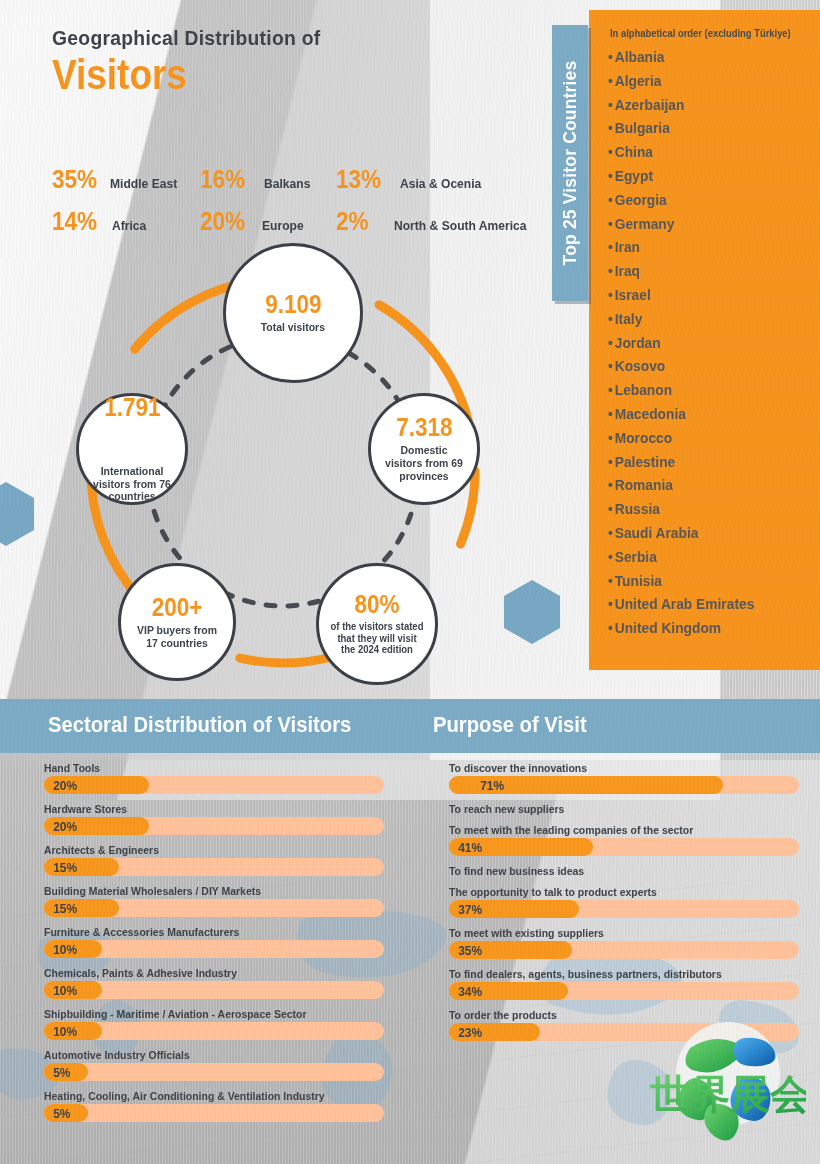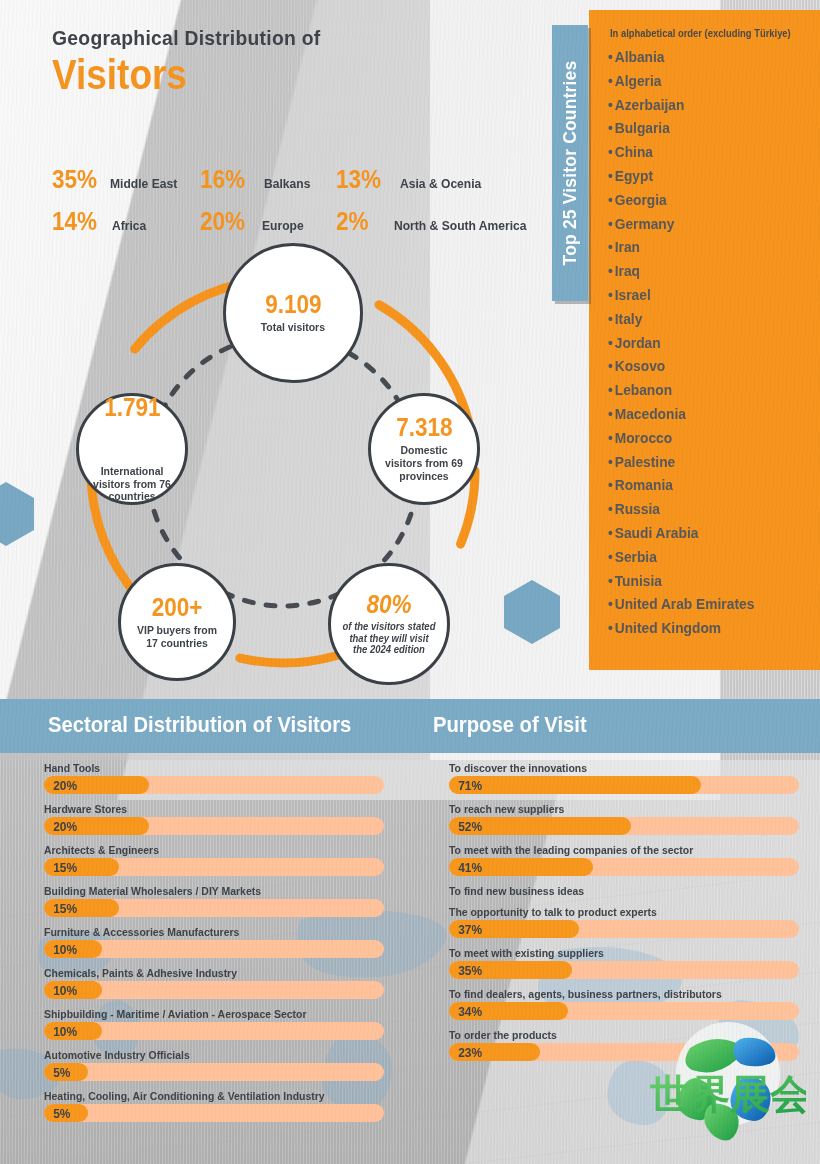--- a/index.html
+++ b/index.html
@@ -81,21 +81,21 @@
     justify-content:center;text-align:center;z-index:3;
   }
   .node .num{font-size:25px;font-weight:bold;color:#f5941f;line-height:1;
      font-family:"Liberation Sans Narrow","Liberation Sans",sans-serif;transform:scaleX(.9);}
   .node .cap{font-size:11px;font-weight:bold;color:#3e4349;line-height:1.18;margin-top:4px;
      font-family:"Liberation Sans Narrow","Liberation Sans",sans-serif;padding:0 8px;transform:scaleX(.95);}
   #n-total{left:195px;top:0px;width:140px;height:140px;}
   #n-intl {left:48px; top:150px;width:112px;height:112px;gap:41px;}
   #n-dom  {left:340px;top:150px;width:112px;height:112px;}
   #n-vip  {left:90px; top:320px;width:118px;height:118px;}
-  #n-80   {left:300px;top:320px;width:122px;height:122px;font-style:italic;}
+  #n-80   {left:288px;top:320px;width:122px;height:122px;}
 
   
   .hex{position:absolute;width:56px;height:64px;background:#78a8c4;
     clip-path:polygon(50% 0%,100% 25%,100% 75%,50% 100%,0% 75%,0% 25%);
     filter:drop-shadow(3px 3px 0 rgba(50,55,60,.55));}
   #hex-left{left:-22px;top:482px;}
   #hex-mid{left:504px;top:580px;}
 
   
   .countries{position:absolute;left:589px;top:10px;width:231px;height:660px;background:#f6941d;}
@@ -341,32 +341,27 @@
           <div class="fill" style="width: 13%;">
             <span class="v">5%</span>
           </div>
         </div>
       </div>
     </div>
   <div class="col" id="col-right">
       <div class="bar-block">
         <div class="bar-label">To discover the innovations</div>
         <div class="track">
-          <div class="fill" style="width: 72%;">
+          <div class="fill" style="width: 72%; padding-left: 22px;">
             <span class="v">71%</span>
           </div>
         </div>
       </div>
       <div class="bar-block">
         <div class="bar-label">To reach new suppliers</div>
-        <div class="track">
-          <div class="fill" style="width: 52%;">
-            <span class="v">52%</span>
-          </div>
-        </div>
       </div>
       <div class="bar-block">
         <div class="bar-label">To meet with the leading companies of the sector</div>
         <div class="track">
           <div class="fill" style="width: 41%;">
             <span class="v">41%</span>
           </div>
         </div>
       </div>
       <div class="bar-block">

